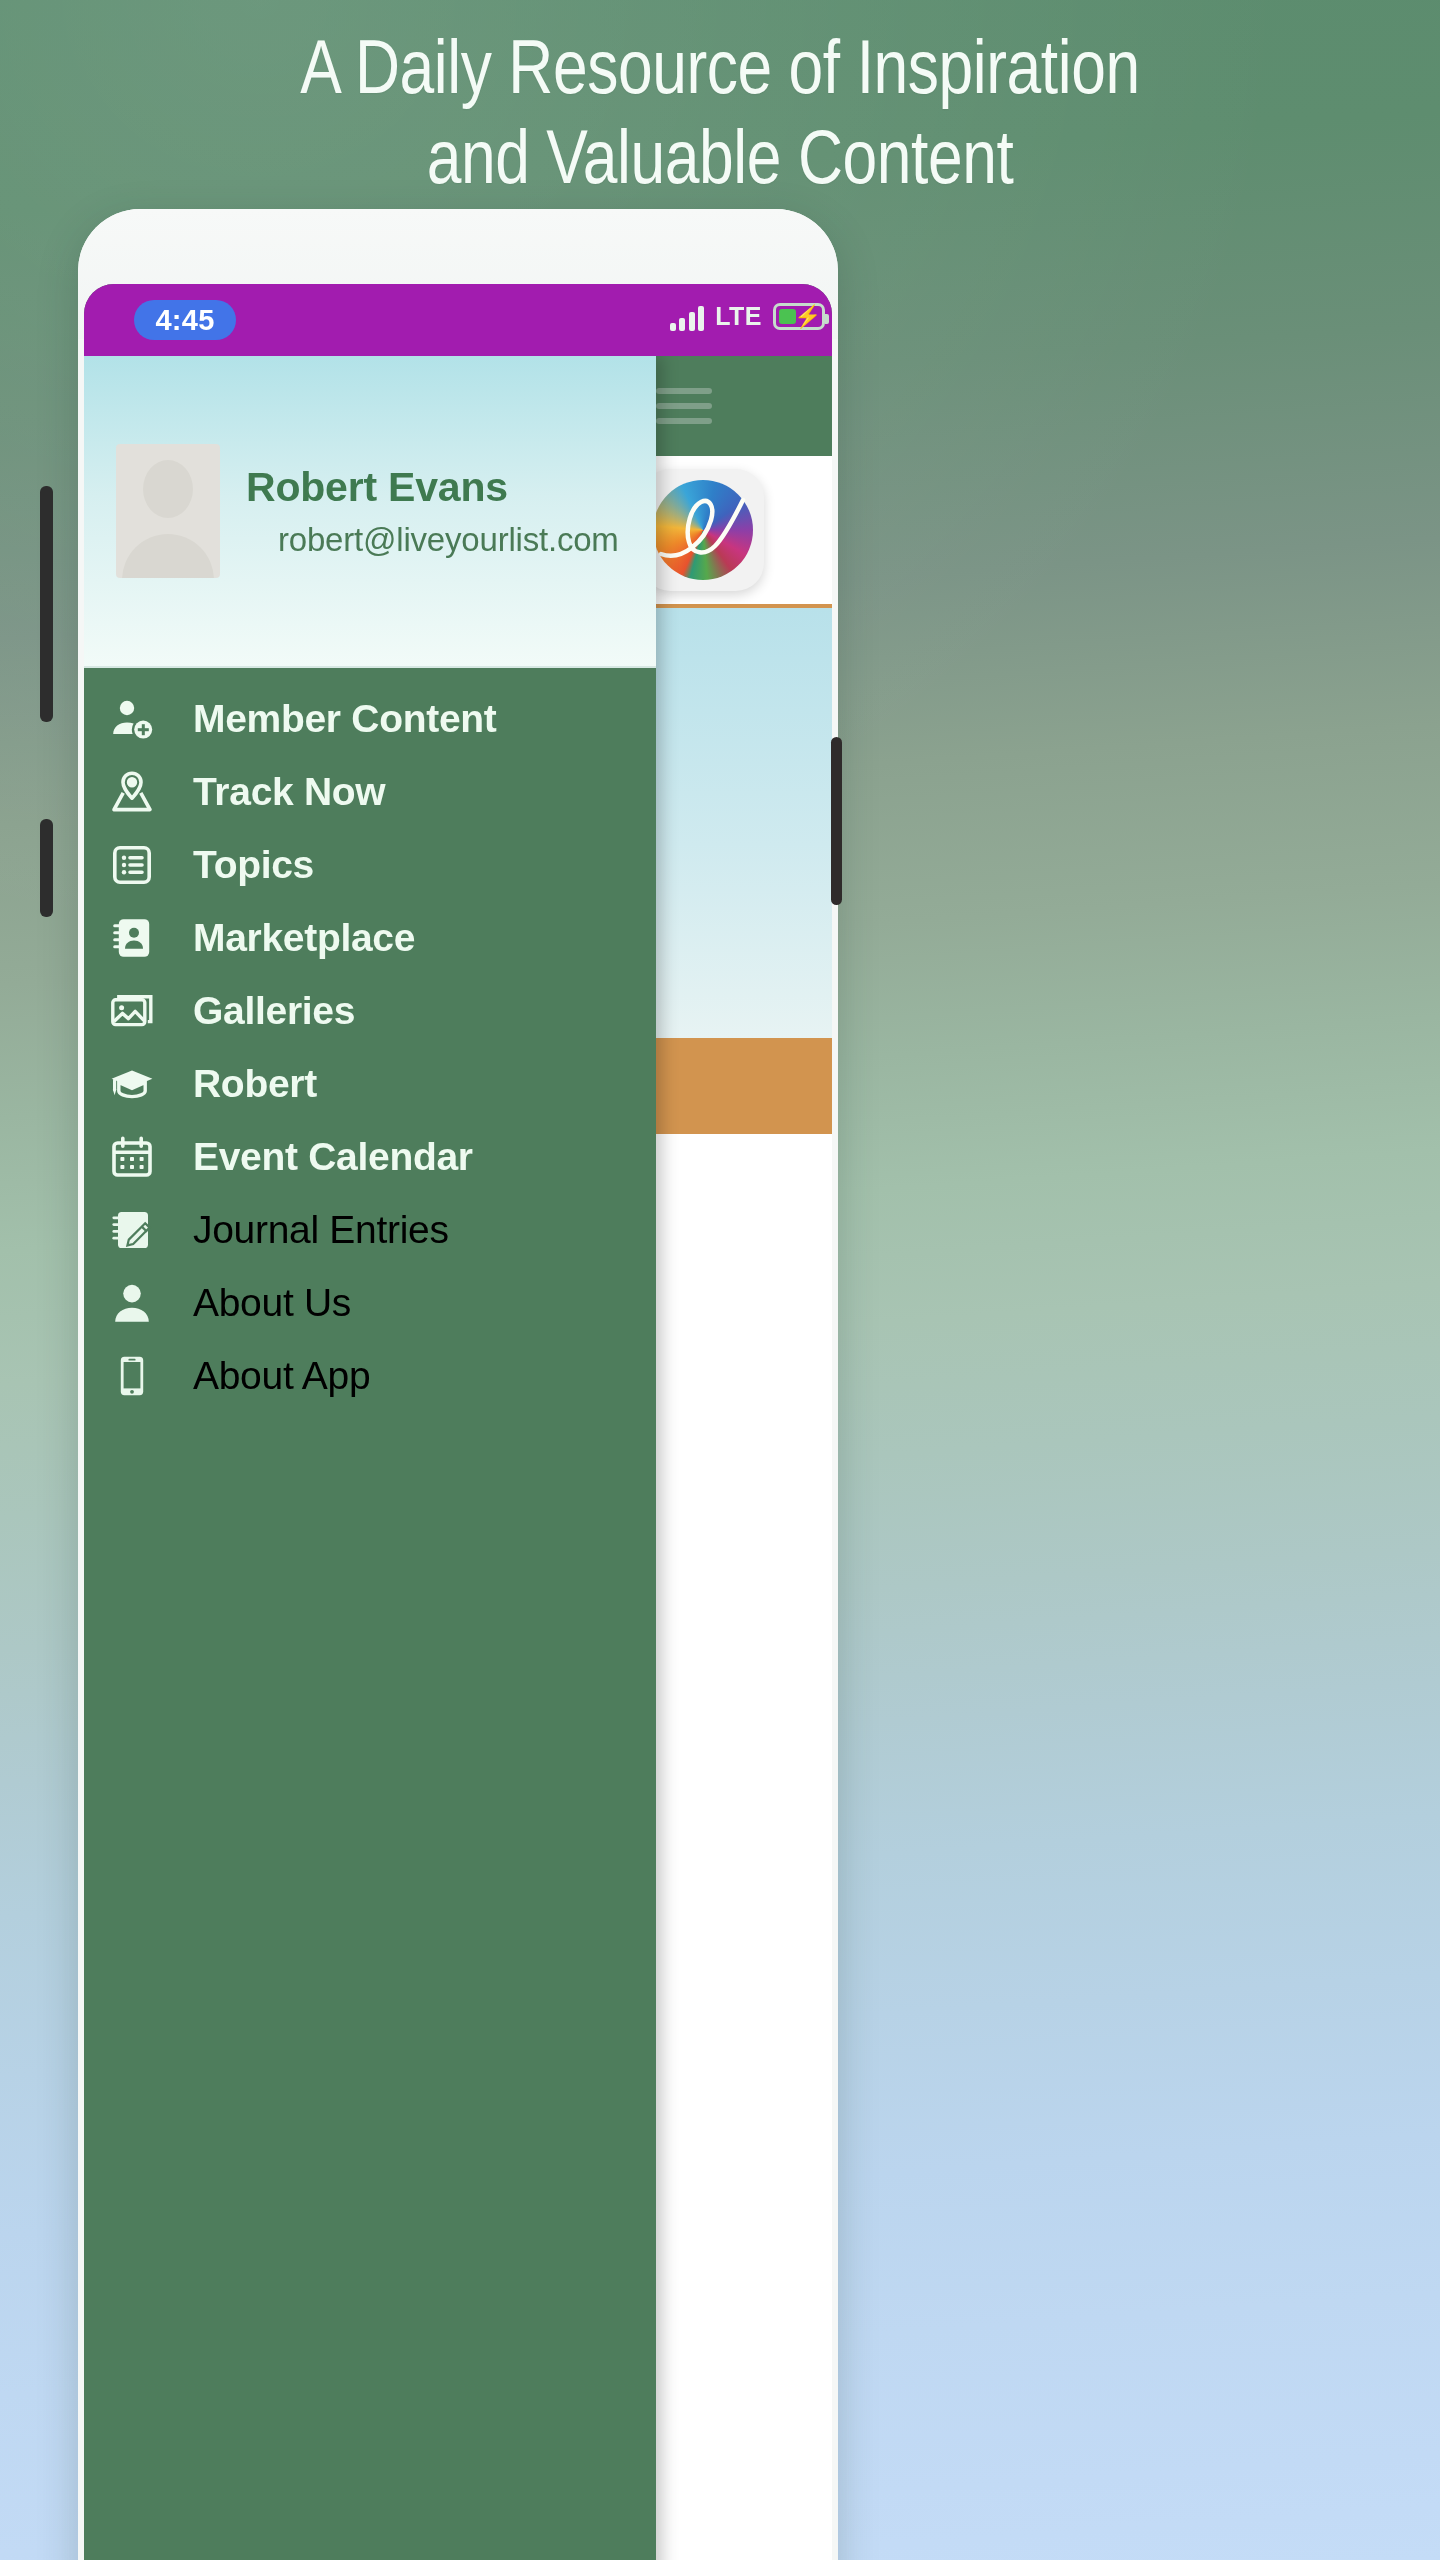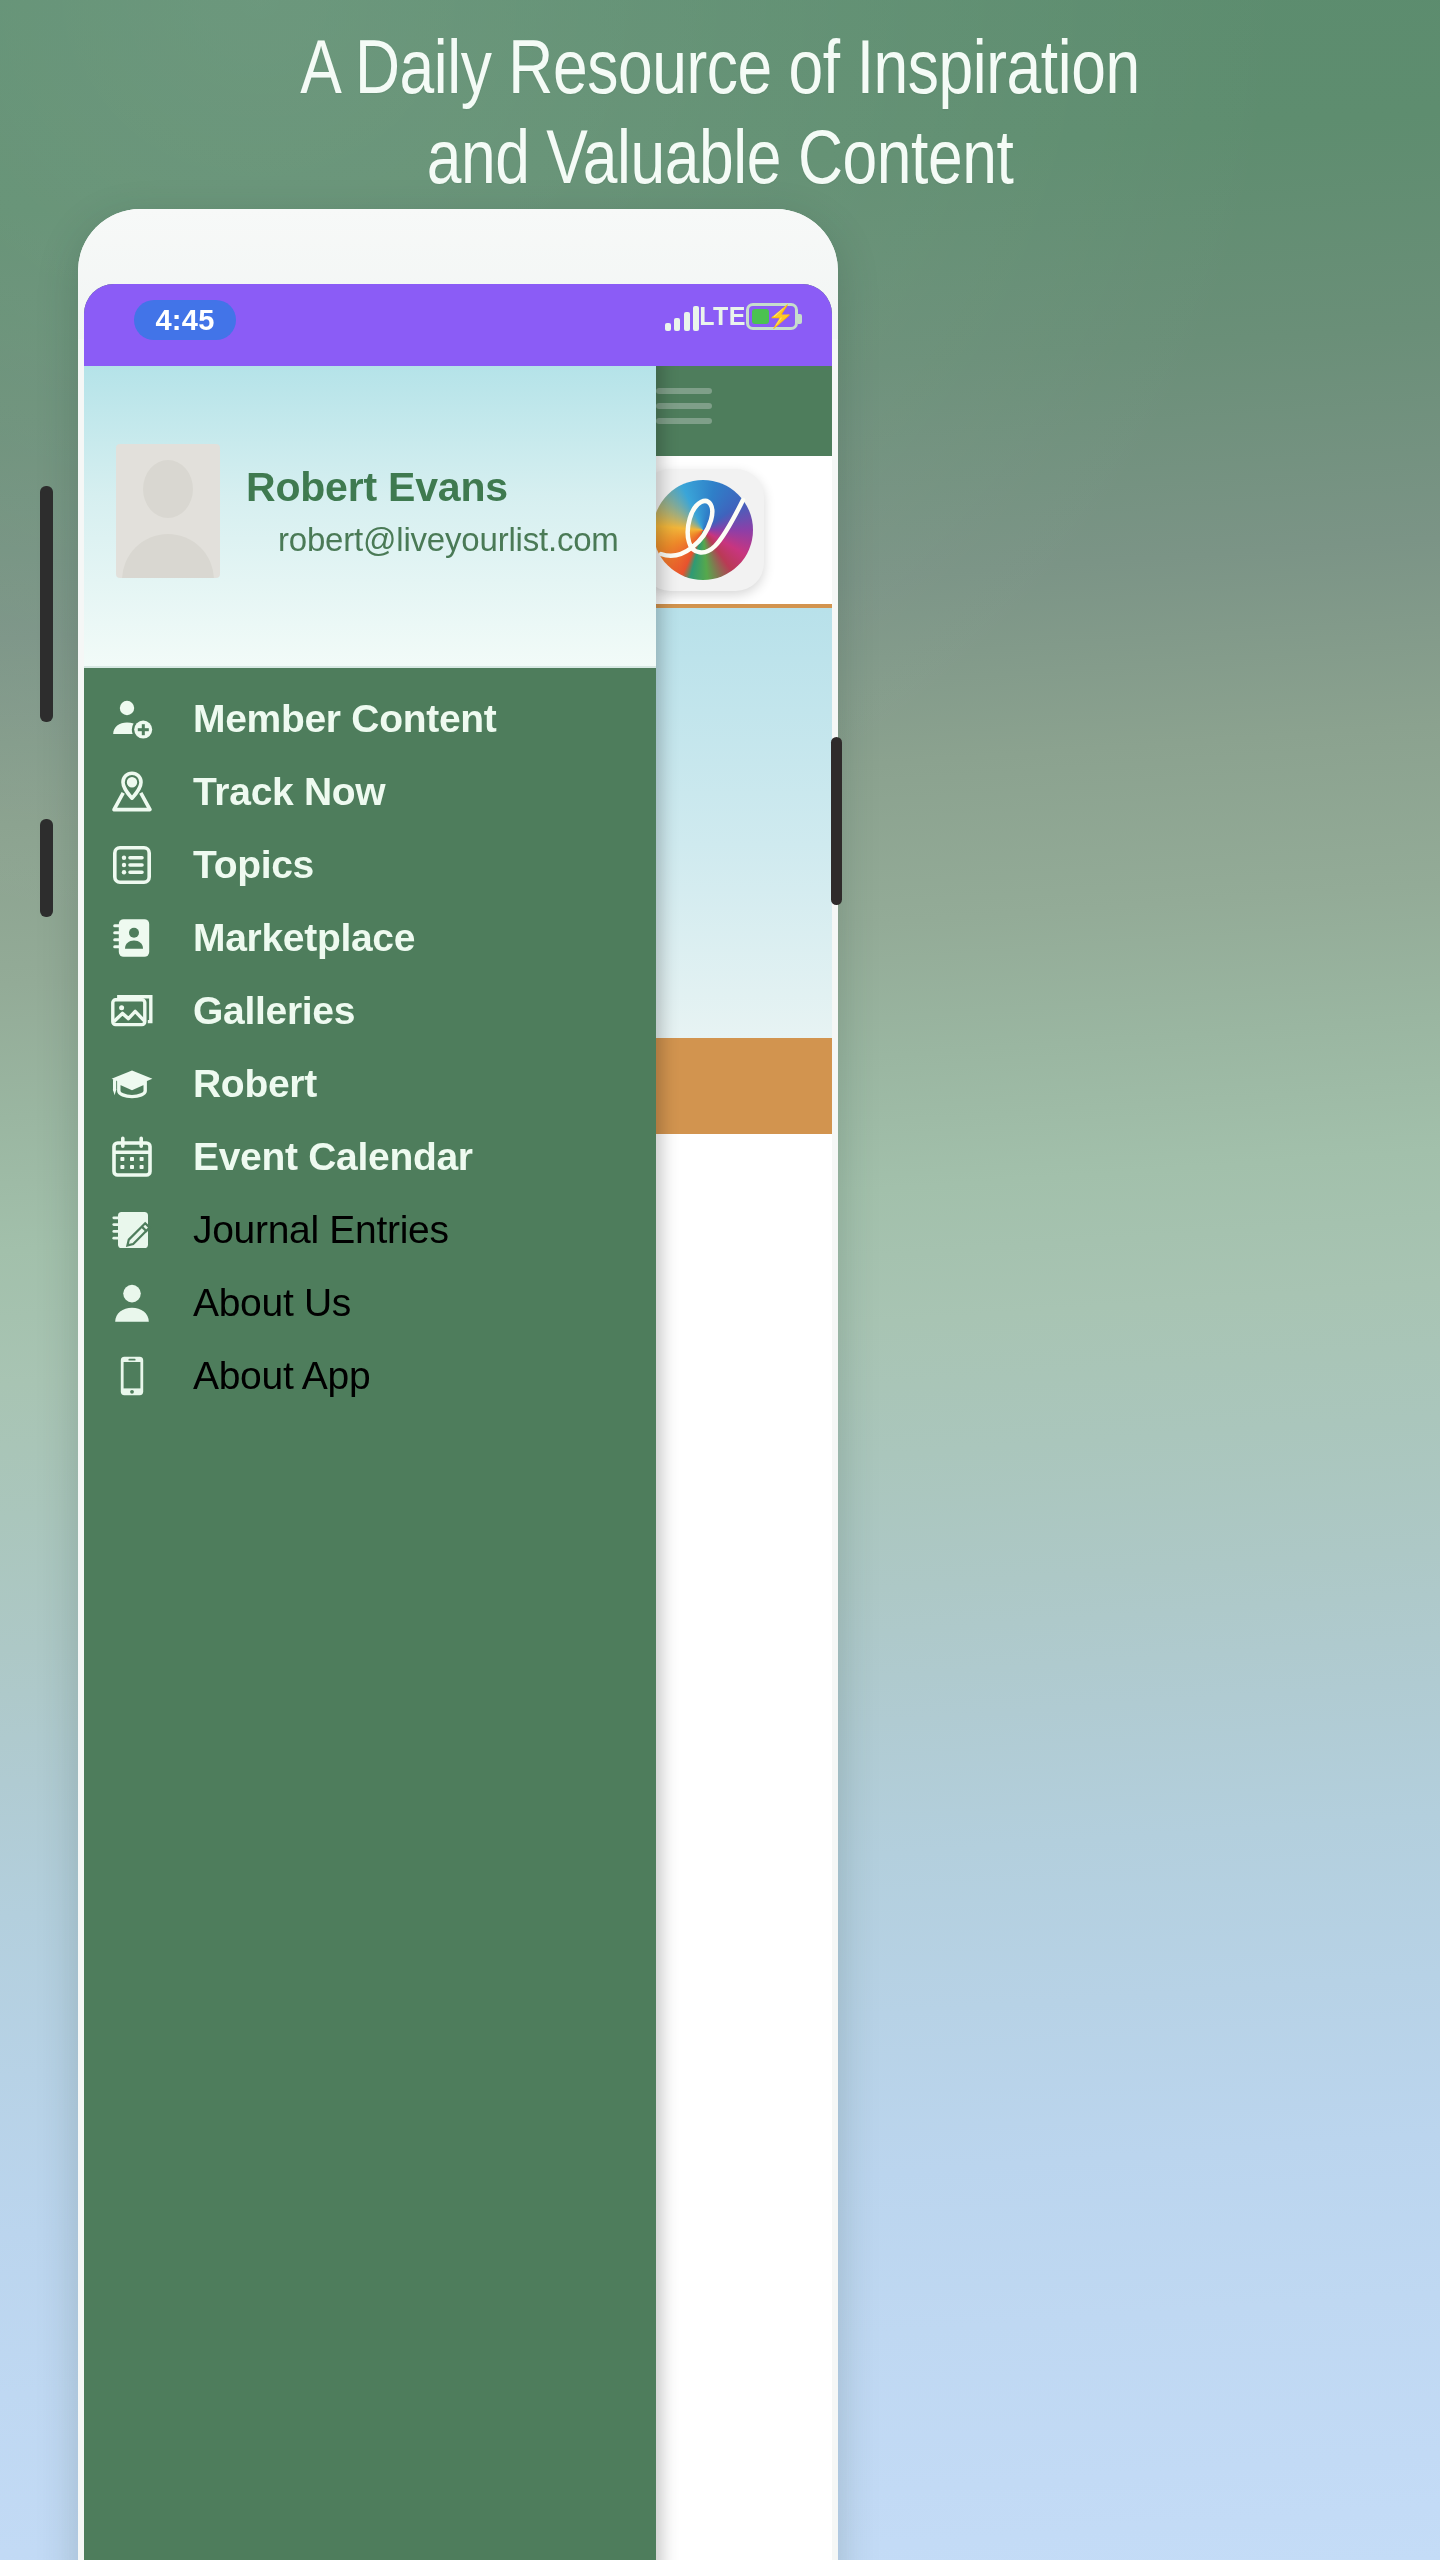--- a/index.html
+++ b/index.html
@@ -123,22 +123,23 @@
     border-radius: 30px 30px 0 0;
     overflow: hidden;
     background: #4e7d5c;
   }
 
   
   .statusbar {
     position: absolute;
     left: 0; top: 0;
     width: 100%;
-    height: 82px;
-    background: #8b5cf6;
+    height: 72px;
+    background: #a21caf;
+    padding-left: 27px;
   }
   .time-pill {
     position: absolute;
     left: 50px;
     top: 16px;
     height: 40px;
     min-width: 102px;
     background: #4274e8;
     border-radius: 20px;
     color: #ffffff;
@@ -150,20 +151,21 @@
     padding: 0 14px;
     box-sizing: border-box;
     letter-spacing: 0.3px;
   }
   .status-right {
     position: absolute;
     right: 34px;
     top: 18px;
     display: flex;
     align-items: center;
+    gap: 11px;
   }
   .bars {
     display: flex;
     align-items: flex-end;
     gap: 3.5px;
     height: 28px;
   }
   .bars i {
     display: block;
     width: 6px;

